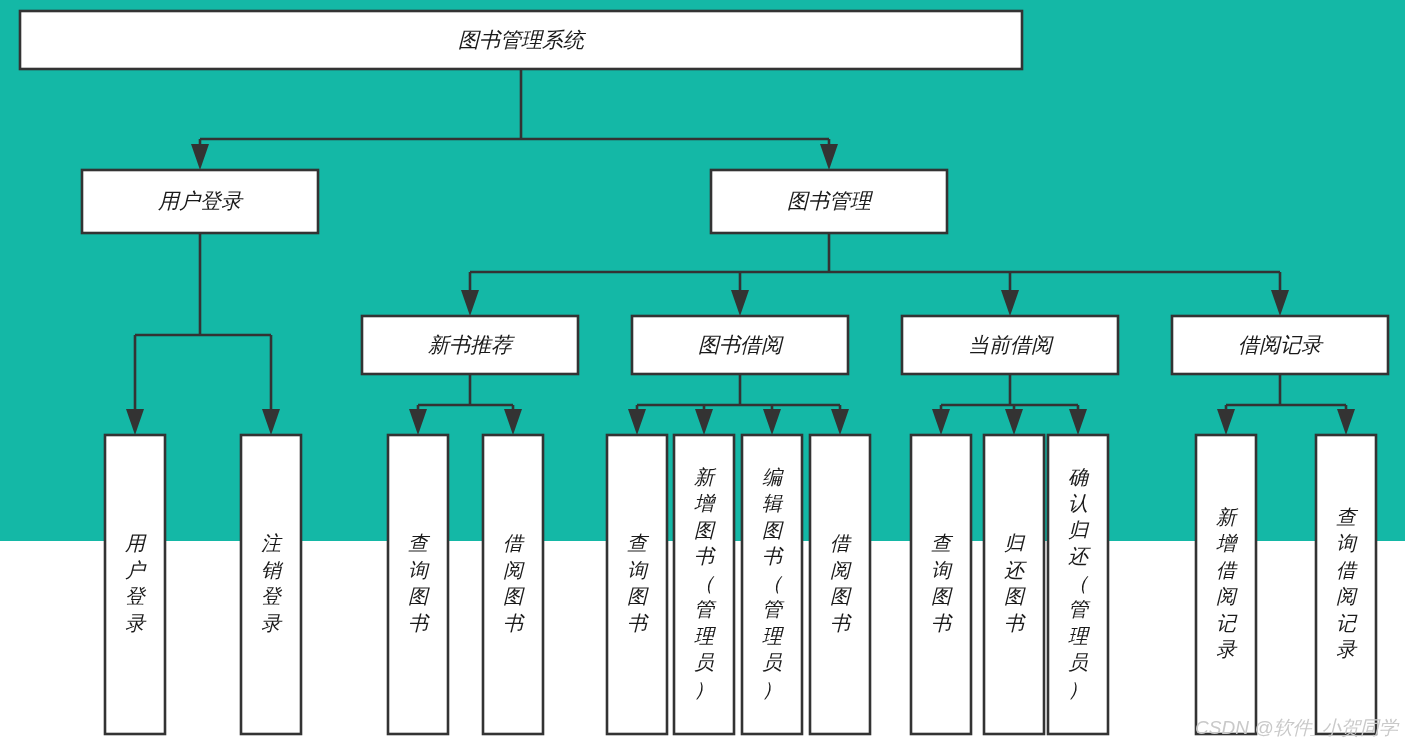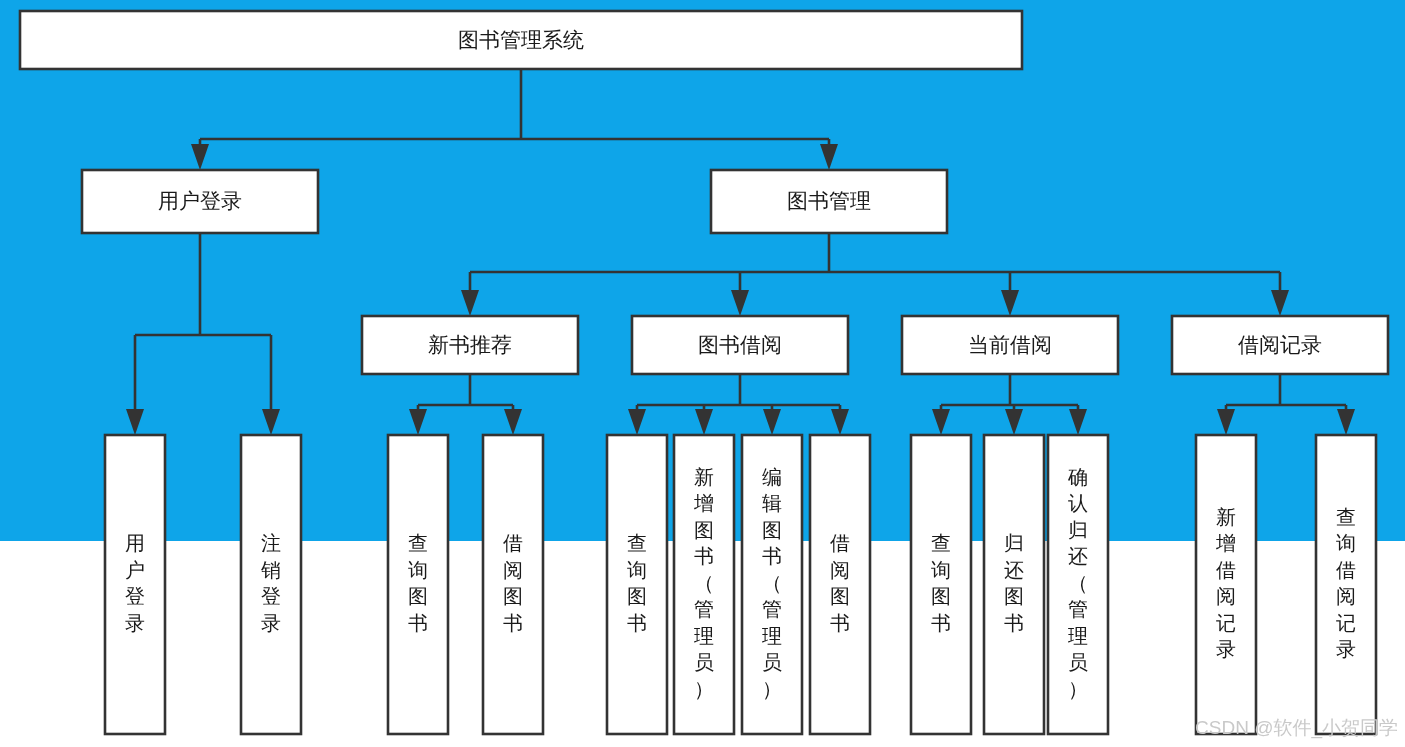--- a/index.html
+++ b/index.html
@@ -11,21 +11,22 @@
   body {
     width: 1405px;
     height: 747px;
     font-family: "Liberation Sans", "DejaVu Sans", sans-serif;
     overflow: hidden;
   }
   #diagram-root {
     position: relative;
     width: 1405px;
     height: 541px;
-    background: #0ea5e9;
+    background: #14b8a6;
+    font-style: italic;
   }
   svg#flow-svg {
     position: absolute;
     left: 0;
     top: 0;
     width: 1405px;
     height: 747px;
     display: block;
   }
   .node-box {

